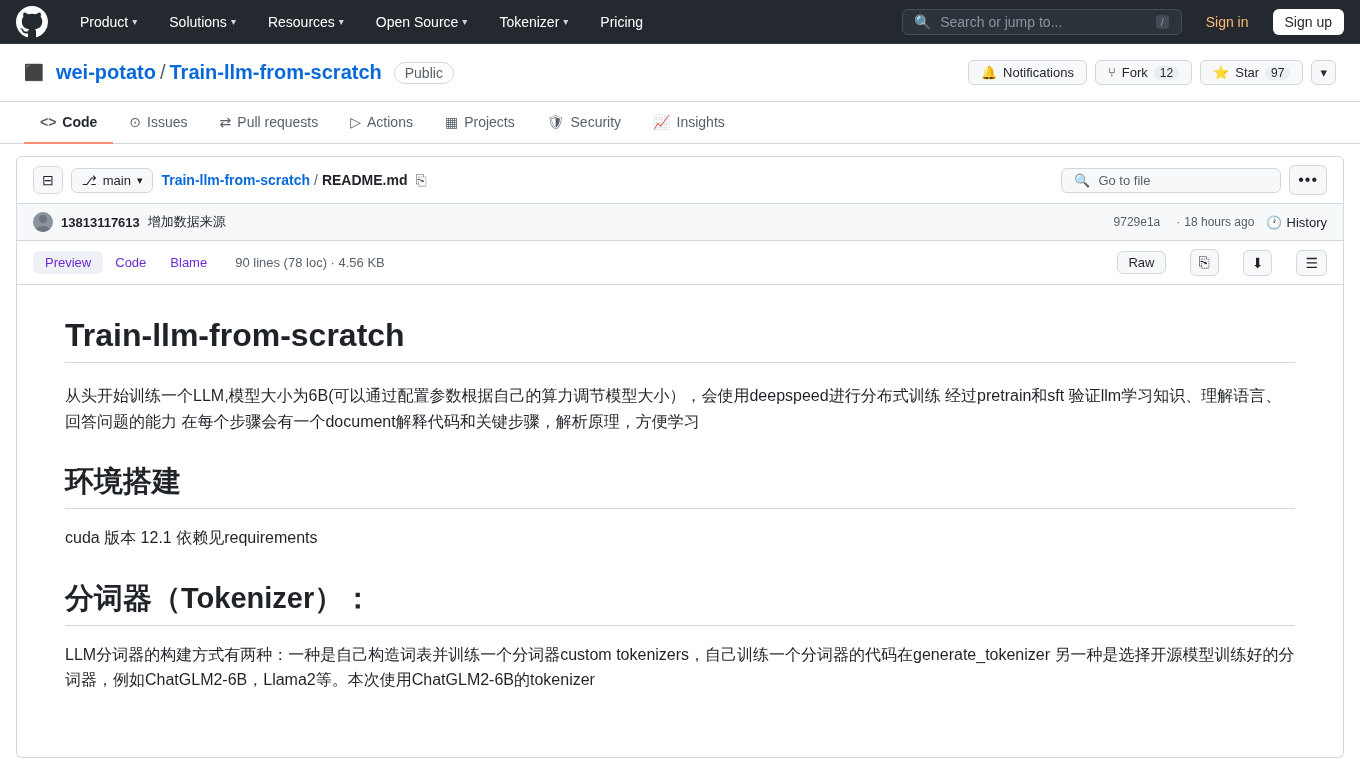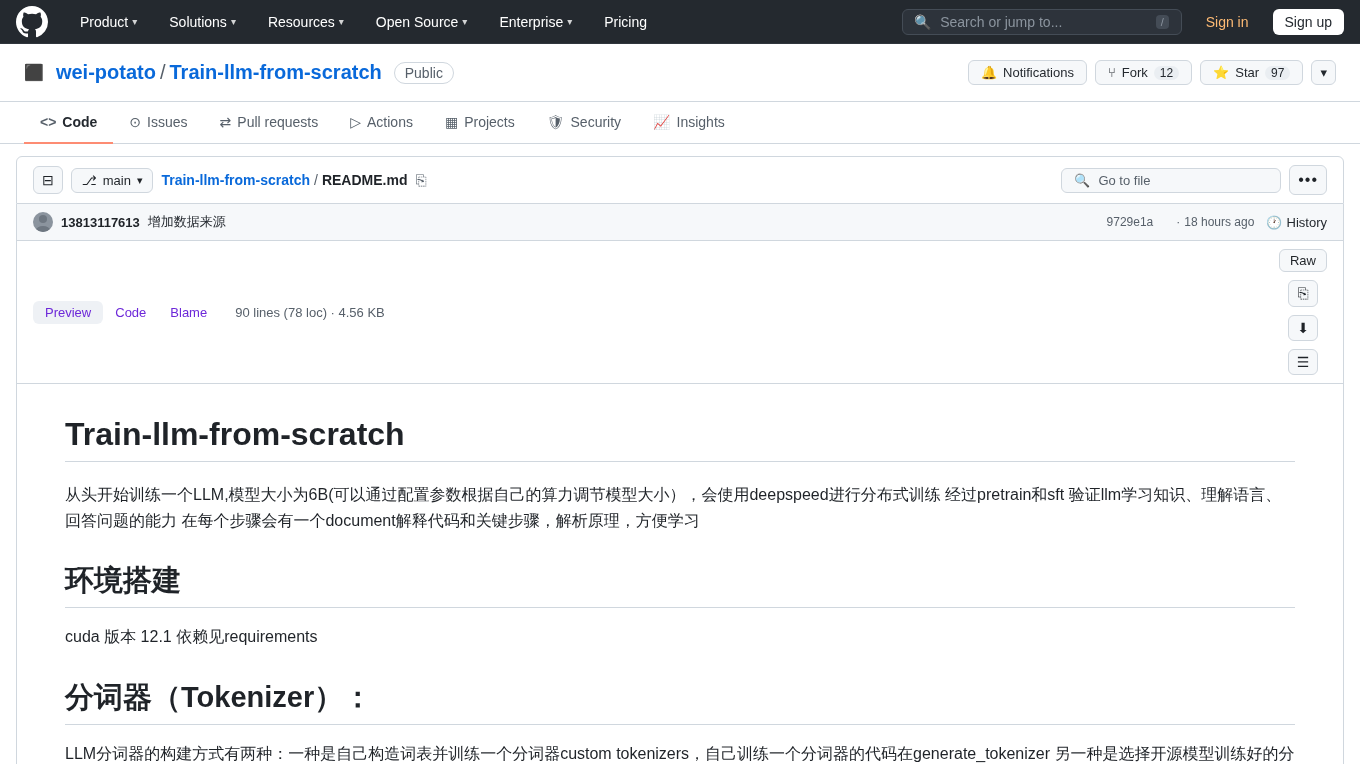--- a/index.html
+++ b/index.html
@@ -233,21 +233,21 @@
       background: #8b949e;
       margin-right: 8px;
       display: flex;
       align-items: center;
       justify-content: center;
       overflow: hidden;
     }
     .commit-author { font-weight: 600; font-size: 13px; margin-right: 8px; }
     .commit-msg { font-size: 13px; color: #24292f; }
     .commit-spacer { flex: 1; }
-    .commit-sha { color: #57606a; font-size: 12px; margin-right: 23px; }
+    .commit-sha { color: #57606a; font-size: 12px; margin-right: 16px; }
     .commit-time { color: #57606a; font-size: 12px; margin-right: 12px; }
     .history-btn {
       display: flex;
       align-items: center;
       gap: 4px;
       color: #24292f;
       font-size: 13px;
       cursor: pointer;
       font-weight: 500;
     }
@@ -272,21 +272,21 @@
       font-weight: 500;
     }
     .view-tab.active {
       background: #eef1f5;
     }
     .file-meta {
       color: #57606a;
       font-size: 13px;
       margin-left: 16px;
     }
-    .view-tab-actions { display: flex; align-items: center; gap: 8px; margin-left: auto; flex-direction: column; }
+    .view-tab-actions { display: flex; align-items: center; gap: 24px; margin-left: auto; }
     .raw-btn {
       border: 1px solid #d0d7de;
       border-radius: 6px;
       padding: 3px 10px;
       font-size: 13px;
       cursor: pointer;
       background: #f6f8fa;
       font-weight: 500;
     }
     .icon-btn {
@@ -355,21 +355,21 @@
   </div>
   <div class="nav-item">
     <span>Resources</span>
     <span class="chevron">▾</span>
   </div>
   <div class="nav-item">
     <span>Open Source</span>
     <span class="chevron">▾</span>
   </div>
   <div class="nav-item">
-    <span>Enterprise</span>
+    <span>Tokenizer</span>
     <span class="chevron">▾</span>
   </div>
   <div class="nav-item">
     <span>Pricing</span>
   </div>
   <div class="nav-spacer"></div>
   <div class="search-box">
     <span class="search-icon">🔍</span>
     <span class="search-text">Search or jump to...</span>
     <span class="kbd">/</span>

